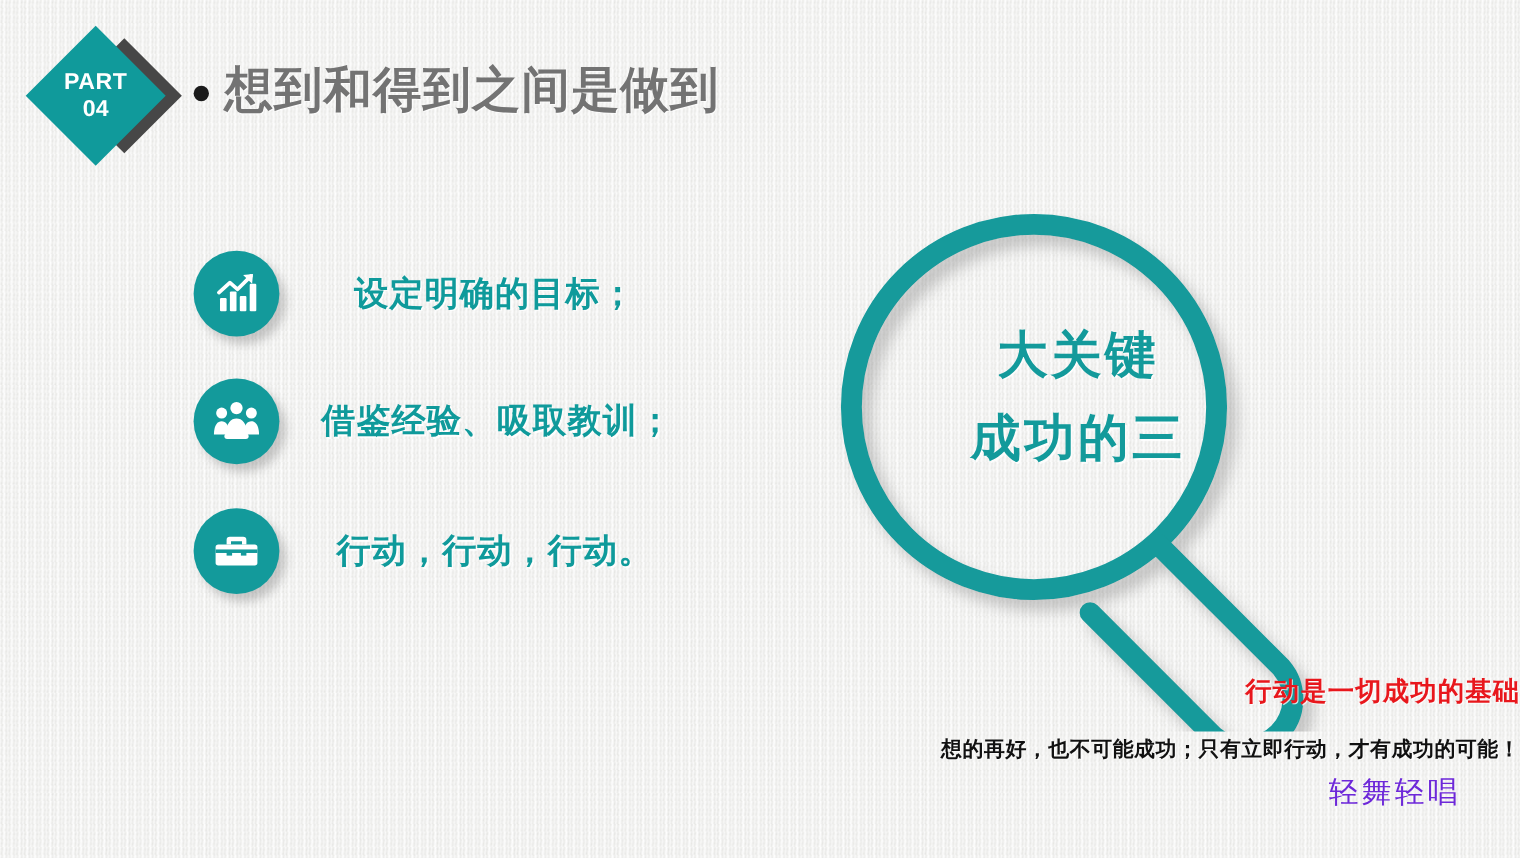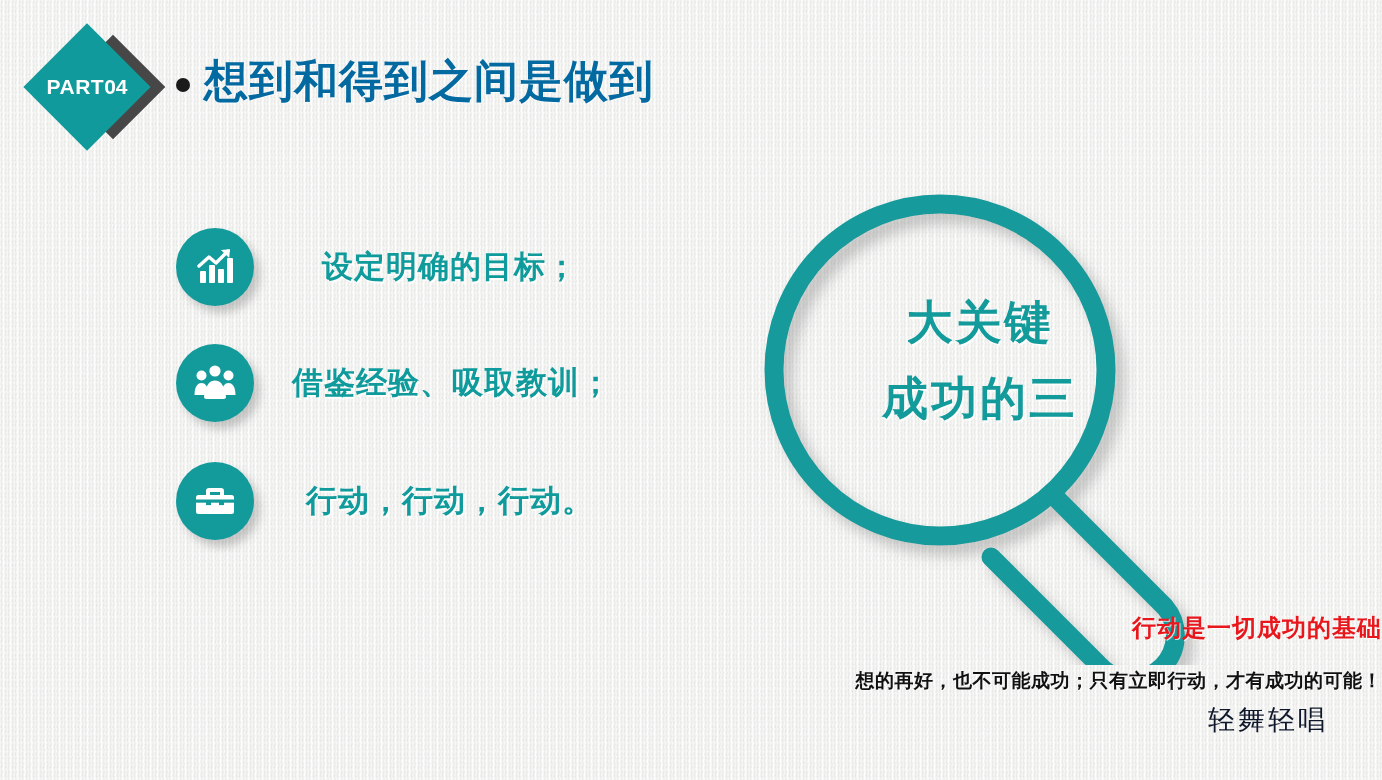--- a/index.html
+++ b/index.html
@@ -57,21 +57,21 @@
     background: #109a9b;
     transform: rotate(45deg);
   }
   .badge-text {
     position: absolute;
     left: 14px;
     top: 14px;
     width: 90px;
     height: 90px;
     display: flex;
-    flex-direction: row;
+    flex-direction: column;
     align-items: center;
     justify-content: center;
     color: #ffffff;
     line-height: 1.05;
     pointer-events: none;
   }
   .badge-part {
     font-size: 21px;
     font-weight: 700;
     letter-spacing: 0.5px;
@@ -95,21 +95,21 @@
     width: 14px;
     height: 14px;
     border-radius: 50%;
     background: #1a1a1a;
     flex: 0 0 auto;
     margin-top: 6px;
   }
   #slide-title {
     font-size: 44px;
     font-weight: 700;
-    color: #0369a1;
+    color: #737373;
     letter-spacing: 1px;
     white-space: nowrap;
     text-shadow: 1px 1px 0 rgba(255,255,255,0.7);
   }
 
   
   #bullet-list {
     position: absolute;
     left: 176px;
     top: 222px;
@@ -193,21 +193,21 @@
     text-shadow: 1px 1px 0 rgba(255,255,255,0.6);
   }
 
   
   #watermark {
     position: absolute;
     right: 54px;
     bottom: 42px;
     font-family: "Liberation Serif", "DejaVu Serif", serif;
     font-size: 27px;
-    color: #0f172a;
+    color: #6d28d9;
     letter-spacing: 3px;
   }
 </style>
 </head>
 <body>
 
 <div id="slide">
 
   <div id="paper-texture"></div>
 

